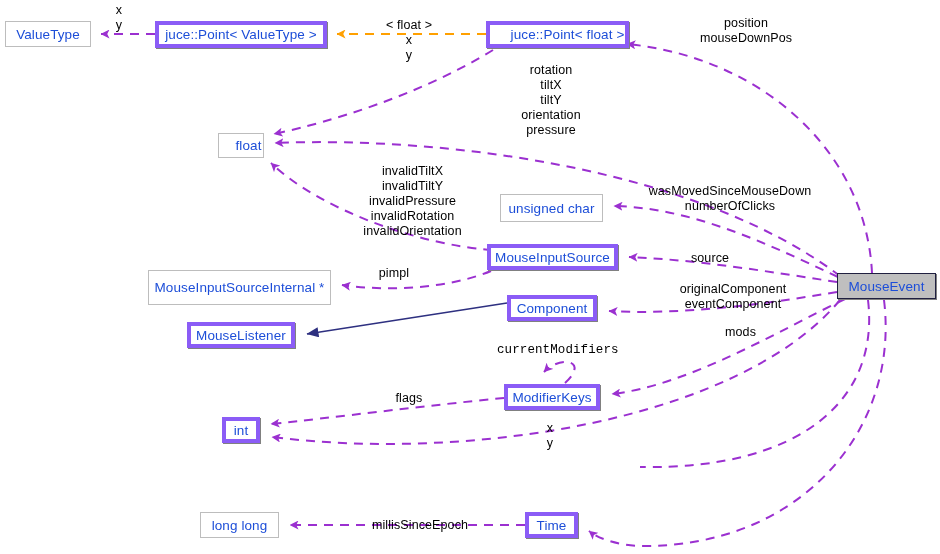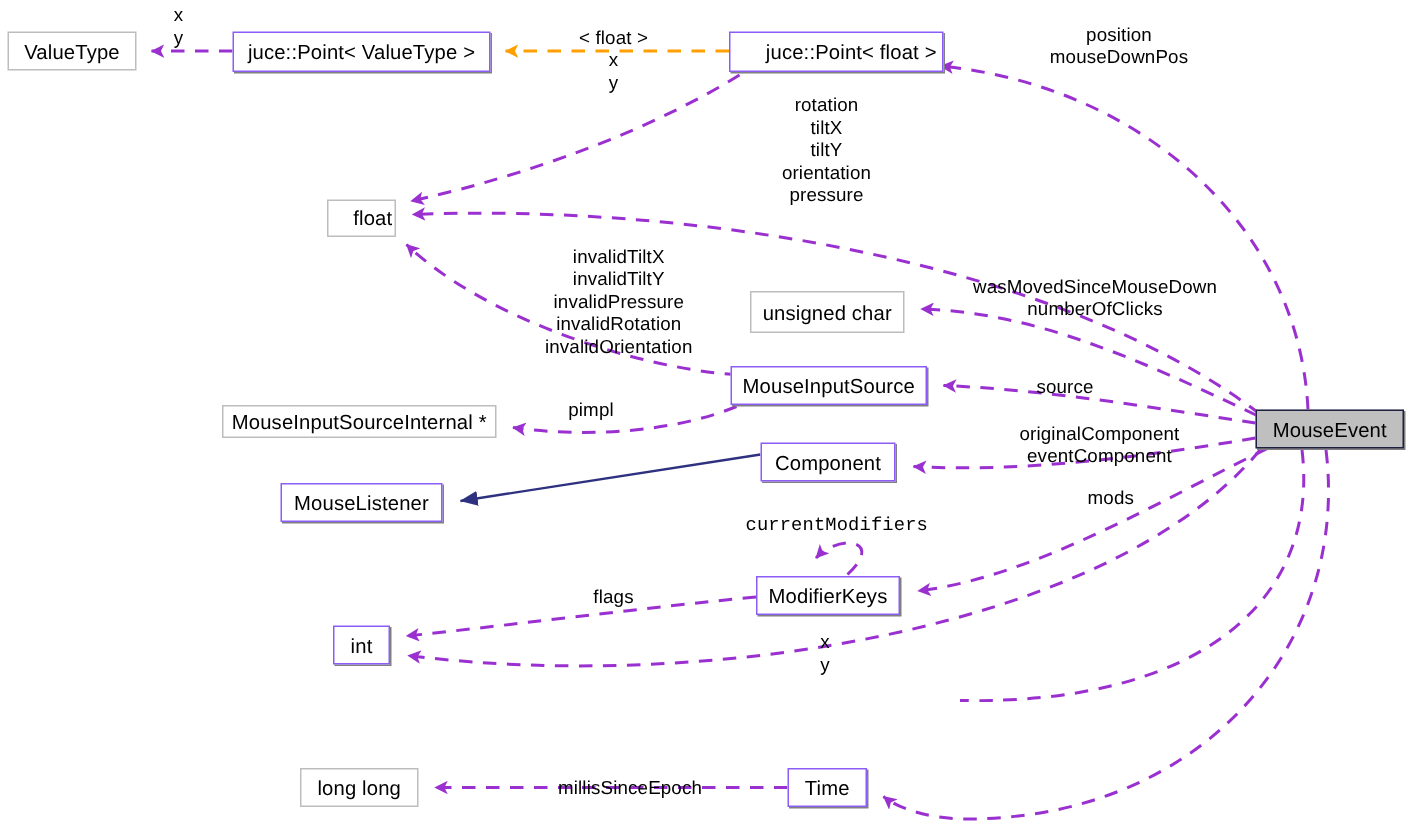--- a/index.html
+++ b/index.html
@@ -24,29 +24,29 @@
     pointer-events: none;
   }
   .node {
     position: absolute;
     box-sizing: border-box;
     display: flex;
     align-items: center;
     justify-content: center;
     background: #ffffff;
     font-size: 13.5px;
-    color: #000000;
+    color: #1d4ed8;
     white-space: nowrap;
     letter-spacing: 0.1px;
   }
   .node.plain {
     border: 1px solid #bdbdbd;
   }
   .node.doc {
-    border: 1px solid #8b5cf6;
+    border: 4px solid #8b5cf6;
     box-shadow: 1px 1px 0 0 #808080;
     text-align: right;
   }
   .node.current {
     border: 1px solid #202040;
     background: #bfbfbf;
     box-shadow: 1px 1px 0 0 #808080;
   }
   .edge-label {
     position: absolute;
@@ -129,21 +129,21 @@
   </div>
 
   <div class="node plain" style="left:500px; top:194px; width:103px; height:28px;">
     <span>unsigned char</span>
   </div>
 
   <div class="node doc" style="left:487px; top:244px; width:131px; height:26px;">
     <span>MouseInputSource</span>
   </div>
 
-  <div class="node plain" style="left:148px; top:270px; width:183px; height:22px;">
+  <div class="node plain" style="left:148px; top:270px; width:183px; height:35px;">
     <span>MouseInputSourceInternal *</span>
   </div>
 
   <div class="node doc" style="left:507px; top:295px; width:90px; height:26px;">
     <span>Component</span>
   </div>
 
   <div class="node doc" style="left:187px; top:322px; width:108px; height:26px;">
     <span>MouseListener</span>
   </div>

